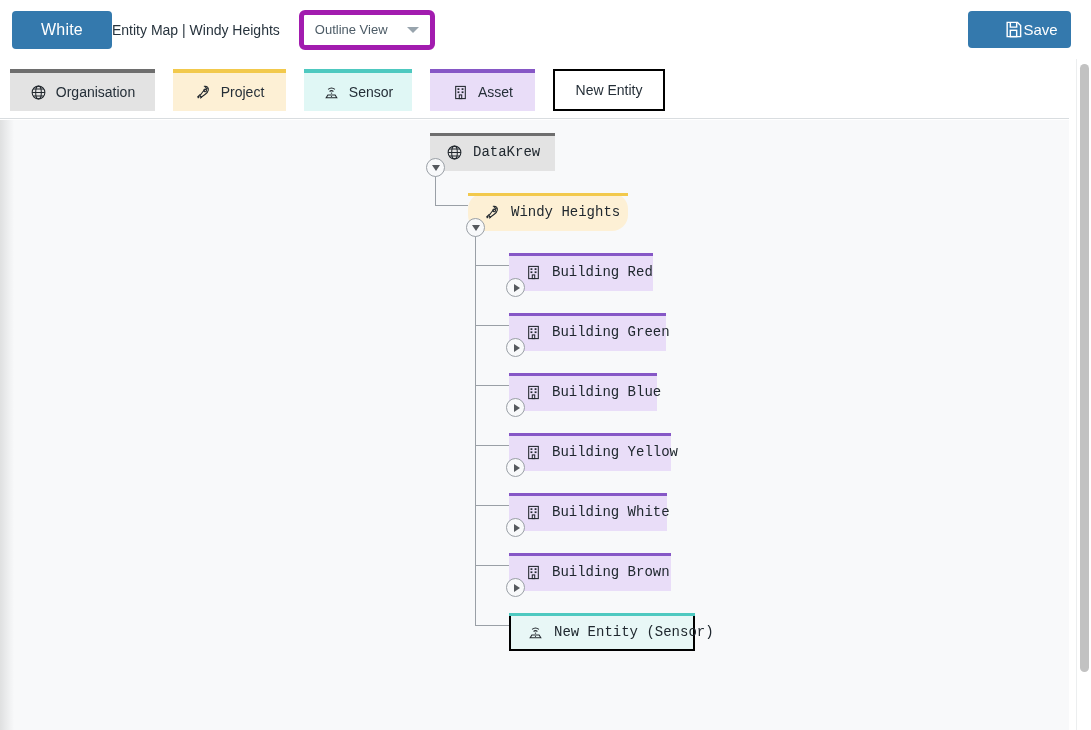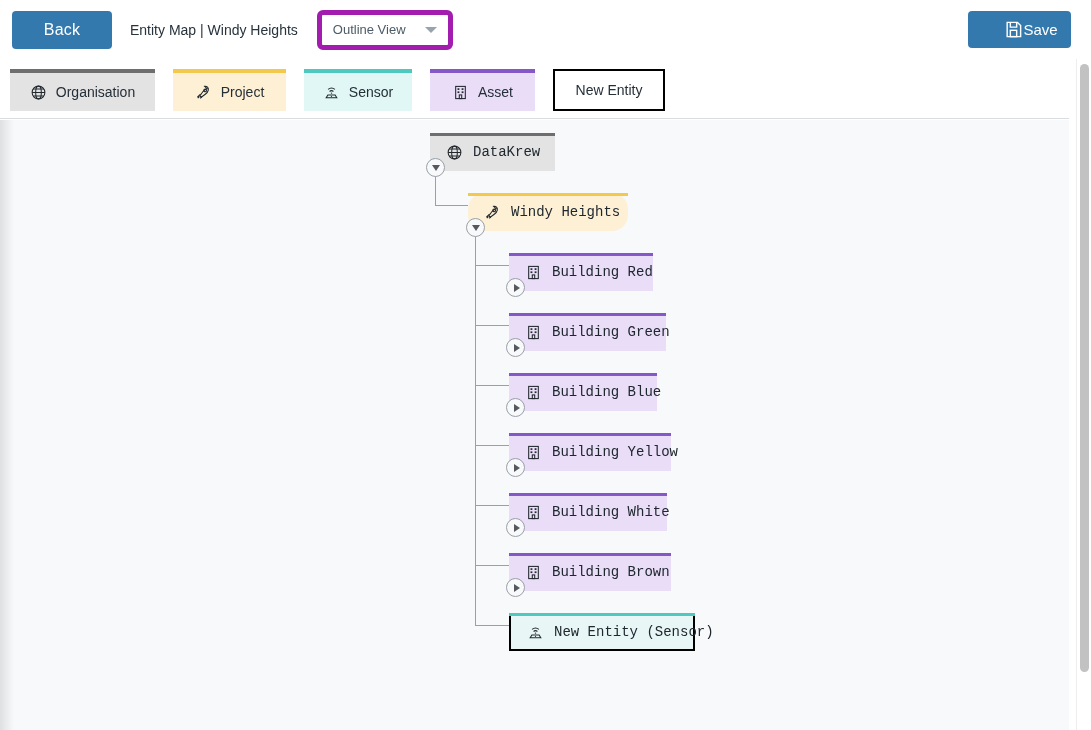--- a/index.html
+++ b/index.html
@@ -43,21 +43,20 @@
     font-size: 16px;
     font-family: "Liberation Sans", sans-serif;
     cursor: pointer;
     display: flex;
     align-items: center;
     justify-content: center;
     letter-spacing: .2px;
   }
 
   .breadcrumb {
-    margin-left: 18px;
     font-size: 14px;
     color: #27333d;
     white-space: nowrap;
   }
 
   .view-select {
     margin-left: 19px;
     width: 136px;
     height: 40px;
     border: 5px solid #a21caf;
@@ -241,21 +240,21 @@
   }
 
   svg { display: block; }
 </style>
 </head>
 <body>
 
 <div id="app">
 
   <div class="header">
-    <button class="back-button">Back</button>
+    <button class="back-button">White</button>
 
     <div class="breadcrumb">Entity Map | Windy Heights</div>
 
     <div class="view-select">
       <span class="view-select-label">Outline View</span>
       <span class="chevron-down"></span>
     </div>
 
     <button class="save-button">
       <span>

